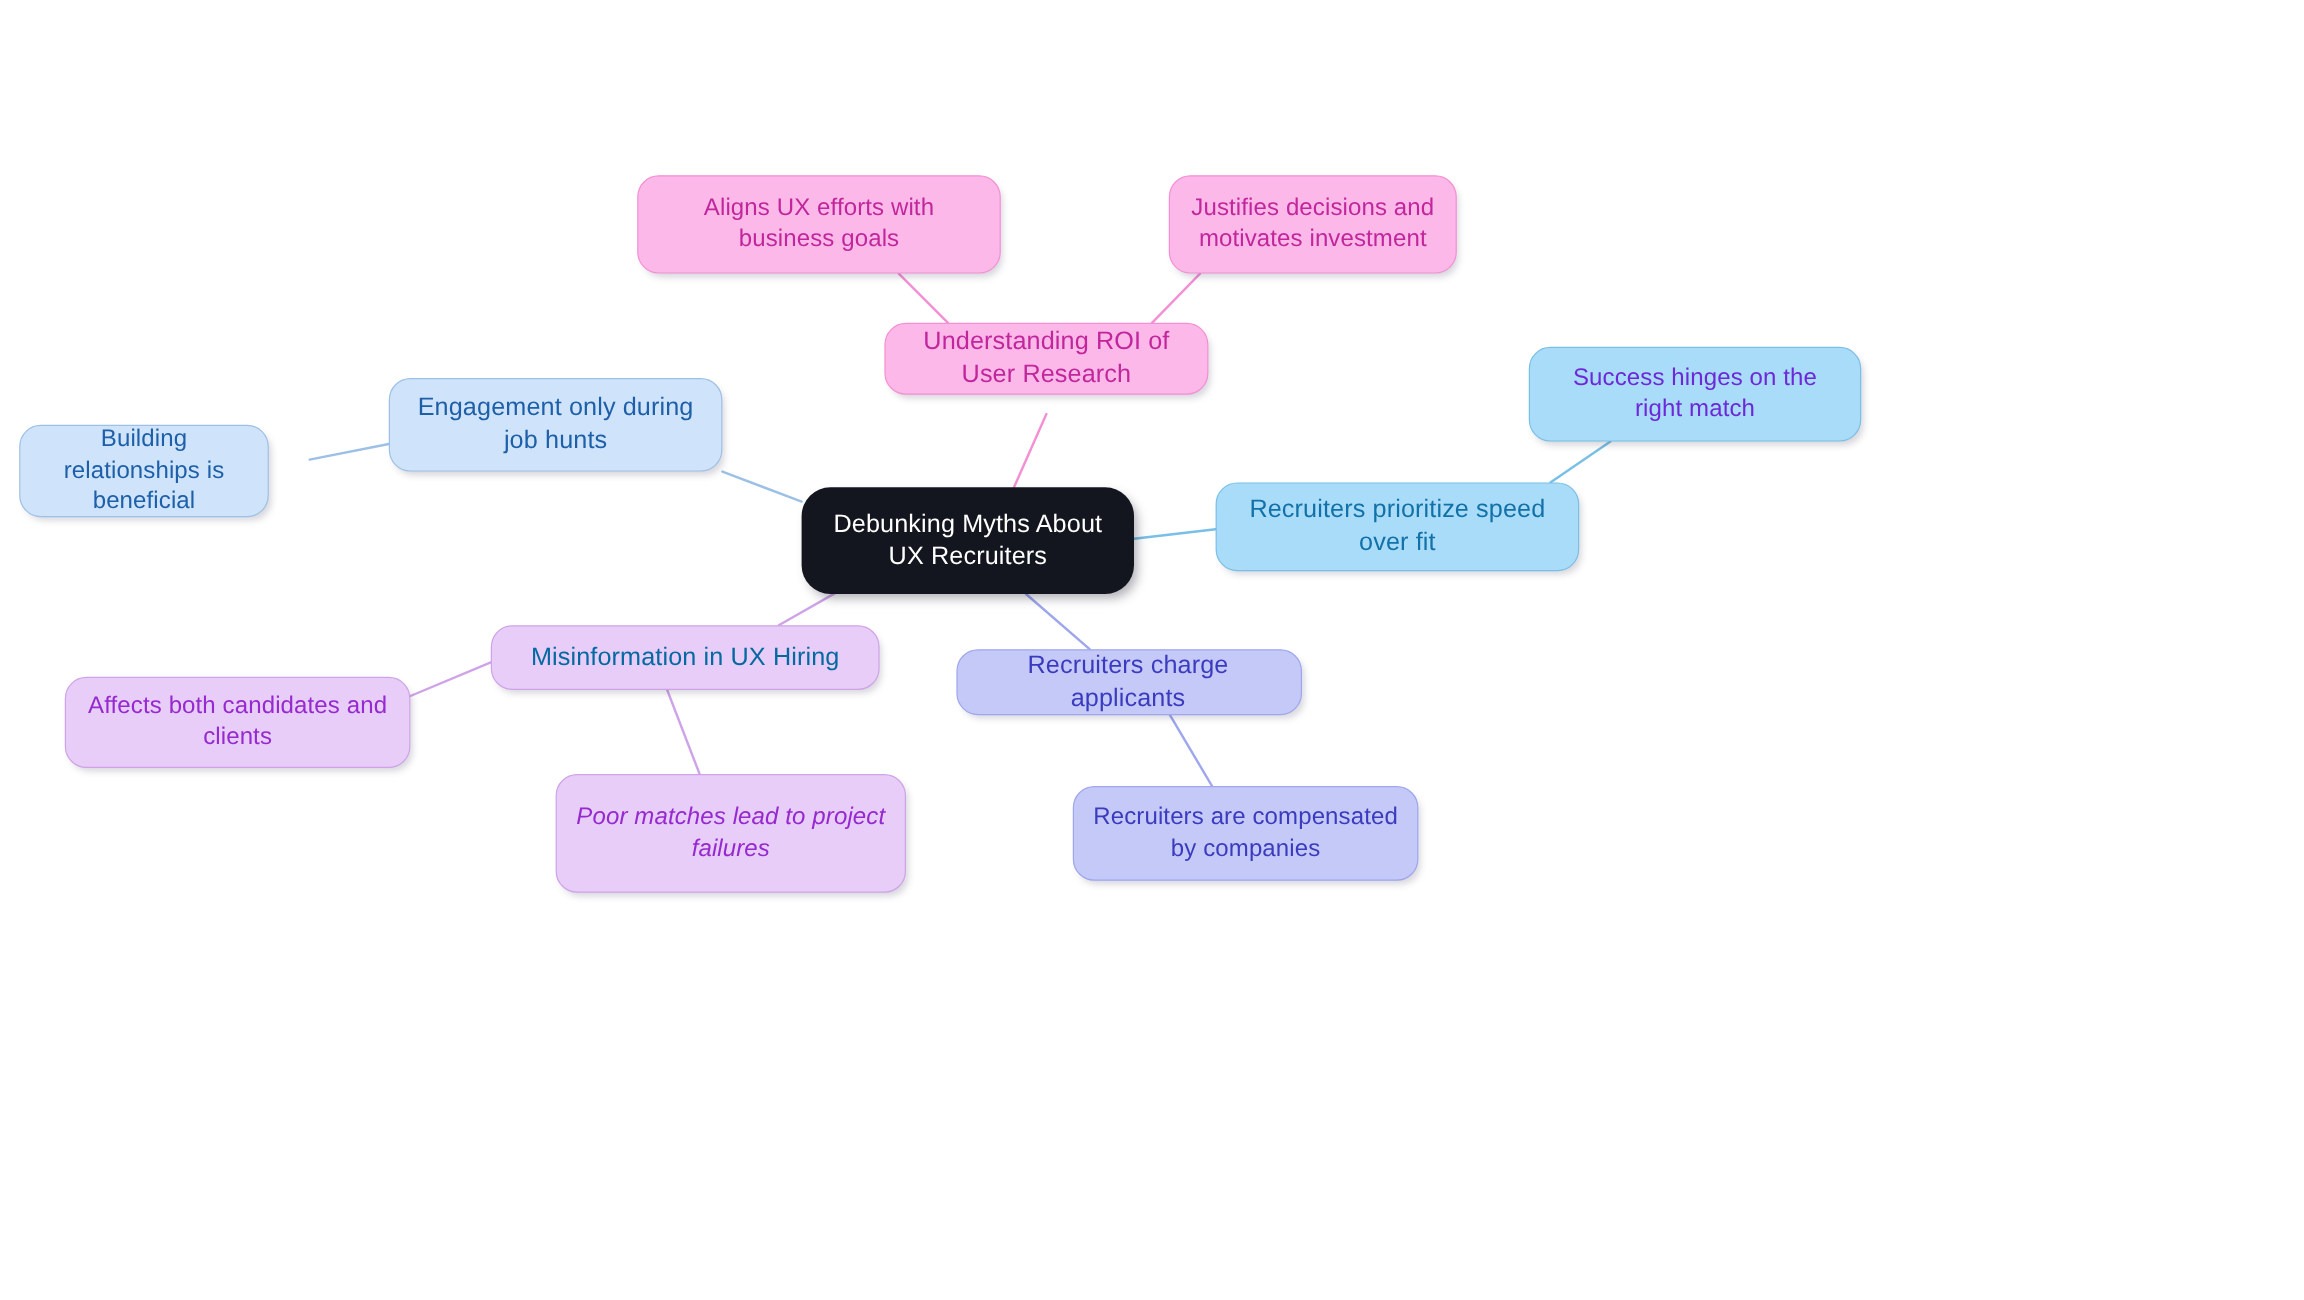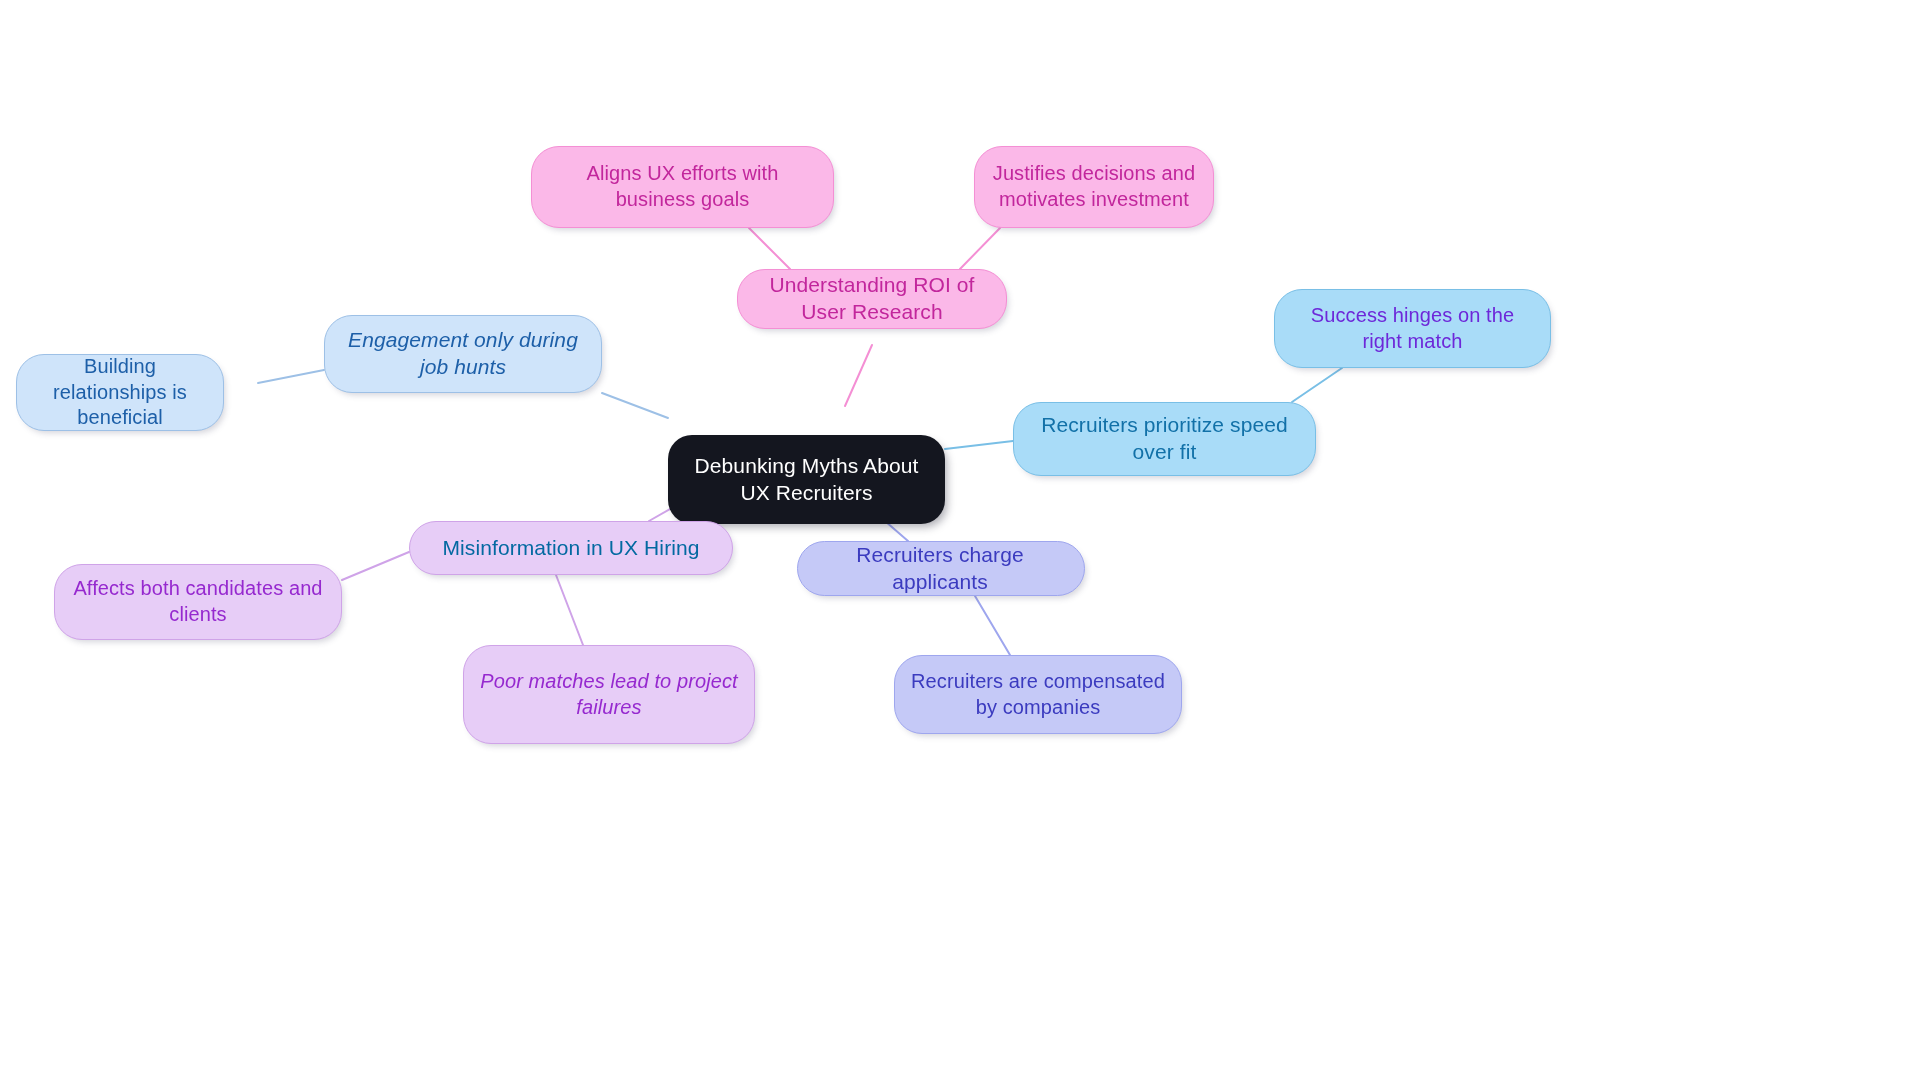--- a/index.html
+++ b/index.html
@@ -27,21 +27,21 @@
     height: 1083px;
     pointer-events: none;
   }
   .node {
     position: absolute;
     box-sizing: border-box;
     display: flex;
     align-items: center;
     justify-content: center;
     text-align: center;
-    border-radius: 28px;
+    border-radius: 18px;
     border-style: solid;
     border-width: 1.3px;
     padding: 6px 14px;
     line-height: 1.28;
     letter-spacing: 0.1px;
     z-index: 2;
     box-shadow: 3px 4px 6px -2px rgba(60, 60, 90, 0.22);
   }
   .node-label {
     display: block;
@@ -68,33 +68,33 @@
       <line x1="324" y1="370" x2="258" y2="383" stroke="#9dc0e6" stroke-width="2" stroke-linecap="round"></line>
       <line x1="945" y1="449" x2="1013" y2="441" stroke="#79bfe6" stroke-width="2" stroke-linecap="round"></line>
       <line x1="1292" y1="402" x2="1342" y2="368" stroke="#79bfe6" stroke-width="2" stroke-linecap="round"></line>
       <line x1="855" y1="495" x2="908" y2="541" stroke="#9ea6ee" stroke-width="2" stroke-linecap="round"></line>
       <line x1="975" y1="596" x2="1010" y2="655" stroke="#9ea6ee" stroke-width="2" stroke-linecap="round"></line>
       <line x1="700" y1="492" x2="649" y2="521" stroke="#cfa3e8" stroke-width="2" stroke-linecap="round"></line>
       <line x1="409" y1="552" x2="342" y2="580" stroke="#cfa3e8" stroke-width="2" stroke-linecap="round"></line>
       <line x1="556" y1="575" x2="583" y2="645" stroke="#cfa3e8" stroke-width="2" stroke-linecap="round"></line>
     </svg>
   <div id="node-layer">
-      <div class="node root" style="left: 668px; top: 406px; width: 277px; height: 89px; background: rgb(20, 22, 31); border-color: rgb(20, 22, 31); color: rgb(255, 255, 255); margin-top: 29px;">
+      <div class="node root" style="left: 668px; top: 406px; width: 277px; height: 89px; background: rgb(20, 22, 31); border-color: rgb(20, 22, 31); color: rgb(255, 255, 255);">
         <span class="node-label">Debunking Myths About UX Recruiters</span>
       </div>
       <div class="node level1" style="left: 737px; top: 269px; width: 270px; height: 60px; background: rgb(251, 184, 232); border-color: rgb(244, 143, 212); color: rgb(194, 38, 156);">
         <span class="node-label">Understanding ROI of User Research</span>
       </div>
       <div class="node level2" style="left: 531px; top: 146px; width: 303px; height: 82px; background: rgb(251, 184, 232); border-color: rgb(244, 143, 212); color: rgb(194, 38, 156);">
         <span class="node-label">Aligns UX efforts with business goals</span>
       </div>
       <div class="node level2" style="left: 942px; top: 146px; width: 240px; height: 82px; background: rgb(251, 184, 232); border-color: rgb(244, 143, 212); color: rgb(194, 38, 156); margin-left: 32px;">
         <span class="node-label">Justifies decisions and motivates investment</span>
       </div>
-      <div class="node level1" style="left: 324px; top: 315px; width: 278px; height: 78px; background: rgb(207, 228, 250); border-color: rgb(157, 192, 230); color: rgb(29, 95, 168); font-style: italic;">
+      <div class="node level1" style="left: 324px; top: 315px; width: 278px; height: 78px; background: rgb(207, 228, 250); border-color: rgb(157, 192, 230); color: rgb(29, 95, 168);">
         <span class="node-label">Engagement only during job hunts</span>
       </div>
       <div class="node level2" style="left: 16px; top: 354px; width: 208px; height: 77px; background: rgb(207, 228, 250); border-color: rgb(157, 192, 230); color: rgb(29, 95, 168);">
         <span class="node-label">Building relationships is beneficial</span>
       </div>
       <div class="node level1" style="left: 1013px; top: 402px; width: 303px; height: 74px; background: rgb(169, 220, 248); border-color: rgb(121, 191, 230); color: rgb(18, 113, 168);">
         <span class="node-label">Recruiters prioritize speed over fit</span>
       </div>
       <div class="node level2" style="left: 1274px; top: 289px; width: 277px; height: 79px; background: rgb(169, 220, 248); border-color: rgb(121, 191, 230); color: #6d28d9;">
         <span class="node-label">Success hinges on the right match</span>

